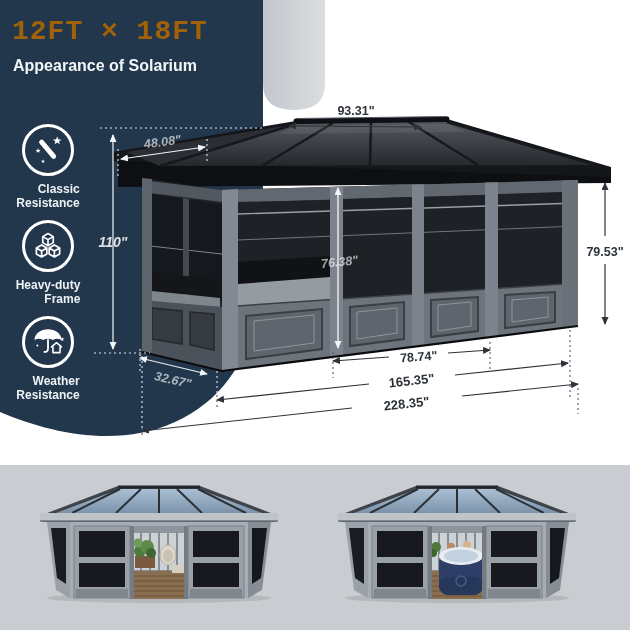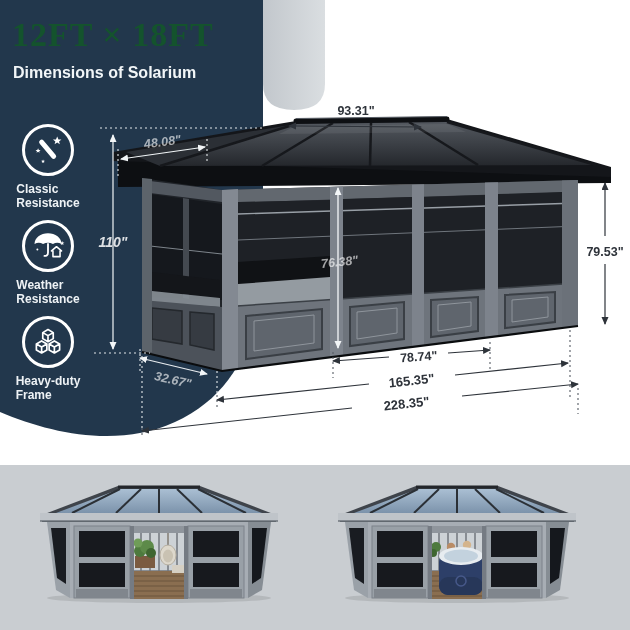--- a/index.html
+++ b/index.html
@@ -8,37 +8,37 @@
     background:#ffffff;font-family:"Liberation Sans",sans-serif;
   }
   .stage{position:absolute;inset:0;width:630px;height:630px;}
   svg{display:block;}
   .bg-svg,.diagram-svg{position:absolute;left:0;top:0;width:630px;height:630px;}
   
   .panel{
     position:absolute;left:0;top:0;width:265px;color:#f4f7f9;
   }
   .panel h1{
-    margin:16px 0 0 12px;font-family:Liberation Serif, serif;
-    font-weight:700;font-size:34px;letter-spacing:1px;color:#14532d;
+    margin:16px 0 0 12px;font-family:Liberation Mono, monospace;
+    font-weight:700;font-size:28px;letter-spacing:1px;color:#a16207;
   }
   .panel .subtitle{
     margin:10px 0 0 13px;font-size:16px;font-weight:700;color:#f2f6f8;
   }
   .features{
     position:absolute;left:0;top:124px;width:96px;
     display:flex;flex-direction:column;align-items:center;gap:9px;
   }
   .feature{display:flex;flex-direction:column;align-items:center;}
   .icon-circle{
     width:52px;height:52px;border:3px solid #fff;border-radius:50%;
     display:flex;align-items:center;justify-content:center;box-sizing:border-box;
   }
   .feature-label{
-    margin-top:6px;text-align:left;font-size:12px;font-weight:700;
+    margin-top:6px;text-align:right;font-size:12px;font-weight:700;
     line-height:1.2;color:#eef2f5;
   }
   
   .dim-dark{fill:#2e333a;font:700 12.5px "Liberation Sans",sans-serif;}
   .dim-dark-lg{fill:#2e333a;font:700 13px "Liberation Sans",sans-serif;}
   .dim-light{fill:#ffffff;opacity:.62;font:700 italic 12.5px "Liberation Sans",sans-serif;}
   .dim-light-solid{fill:#ffffff;opacity:.85;font:700 italic 14px "Liberation Sans",sans-serif;}
   
   .gallery{
     position:absolute;left:0;top:465px;width:630px;height:165px;
@@ -59,51 +59,35 @@
         <stop offset="0" stop-color="#c2c7cc"></stop>
         <stop offset="1" stop-color="#dadee1"></stop>
       </linearGradient>
     </defs>
     <path d="M0,0 H263 V250 C263,330 240,392 175,422 C118,448 52,434 0,412 Z" fill="#22374c"></path>
     <path d="M263,0 H325 V84 Q325,110 294,110 Q263,110 263,84 Z" fill="url(#bandGrad)"></path>
   </svg>
 
   <div class="panel">
     <h1>12FT × 18FT</h1>
-    <div class="subtitle">Dimensions of Solarium</div>
+    <div class="subtitle">Appearance of Solarium</div>
 
     <div class="features">
 
       <div class="feature">
         <div class="icon-circle">
           <svg width="34" height="34" viewBox="0 0 48 48">
             <line x1="15" y1="13" x2="32" y2="33" stroke="#fff" stroke-width="7" stroke-linecap="round"></line>
             <path d="M0,-6 L1.8,-1.9 L6,-1.9 L2.6,1 L3.7,5 L0,2.5 L-3.7,5 L-2.6,1 L-6,-1.9 L-1.8,-1.9 Z" fill="#fff" transform="translate(37,11)"></path>
             <path d="M0,-6 L1.8,-1.9 L6,-1.9 L2.6,1 L3.7,5 L0,2.5 L-3.7,5 L-2.6,1 L-6,-1.9 L-1.8,-1.9 Z" fill="#fff" transform="translate(10,25) scale(0.6)"></path>
             <path d="M0,-6 L1.8,-1.9 L6,-1.9 L2.6,1 L3.7,5 L0,2.5 L-3.7,5 L-2.6,1 L-6,-1.9 L-1.8,-1.9 Z" fill="#fff" transform="translate(17,40) scale(0.45)"></path>
           </svg>
         </div>
         <div class="feature-label">
           <div>Classic</div>
-          <div>Resistance</div>
-        </div>
-      </div>
-
-      <div class="feature">
-        <div class="icon-circle">
-          <svg width="34" height="34" viewBox="0 0 48 48">
-            <path d="M5,21 A19,15 0 0 1 43,21 Q37,18 31,21 Q24,17.5 17,21 Q11,18 5,21 Z" fill="#fff"></path>
-            <path d="M24,21 V33 Q24,38 19,38" fill="none" stroke="#fff" stroke-width="2.6" stroke-linecap="round"></path>
-            <path d="M29,31 L36,25 L43,31 M31,31 V39 H41 V31" fill="none" stroke="#fff" stroke-width="2.2" stroke-linejoin="round" stroke-linecap="round"></path>
-            <path d="M0,-4 L1.1,-1.1 L4,-1.1 L1.6,0.6 L2.4,3.4 L0,1.7 L-2.4,3.4 L-1.6,0.6 L-4,-1.1 L-1.1,-1.1 Z" fill="#fff" transform="translate(44,20) scale(0.8)"></path>
-            <circle cx="9" cy="29" r="1.4" fill="#fff"></circle>
-          </svg>
-        </div>
-        <div class="feature-label">
-          <div>Weather</div>
           <div>Resistance</div>
         </div>
       </div>
 
       <div class="feature">
         <div class="icon-circle">
           <svg width="34" height="34" viewBox="0 0 48 48" fill="none" stroke="#fff" stroke-width="2.4" stroke-linejoin="round">
             <g transform="translate(24,15)">
               <path d="M0,-8.5 L7.4,-4.25 L7.4,4.25 L0,8.5 L-7.4,4.25 L-7.4,-4.25 Z M0,0 L0,8.5 M0,0 L7.4,-4.25 M0,0 L-7.4,-4.25"></path>
             </g>
@@ -111,20 +95,36 @@
               <path d="M0,-8.5 L7.4,-4.25 L7.4,4.25 L0,8.5 L-7.4,4.25 L-7.4,-4.25 Z M0,0 L0,8.5 M0,0 L7.4,-4.25 M0,0 L-7.4,-4.25"></path>
             </g>
             <g transform="translate(33,31)">
               <path d="M0,-8.5 L7.4,-4.25 L7.4,4.25 L0,8.5 L-7.4,4.25 L-7.4,-4.25 Z M0,0 L0,8.5 M0,0 L7.4,-4.25 M0,0 L-7.4,-4.25"></path>
             </g>
           </svg>
         </div>
         <div class="feature-label">
           <div>Heavy-duty</div>
           <div>Frame</div>
+        </div>
+      </div>
+
+      <div class="feature">
+        <div class="icon-circle">
+          <svg width="34" height="34" viewBox="0 0 48 48">
+            <path d="M5,21 A19,15 0 0 1 43,21 Q37,18 31,21 Q24,17.5 17,21 Q11,18 5,21 Z" fill="#fff"></path>
+            <path d="M24,21 V33 Q24,38 19,38" fill="none" stroke="#fff" stroke-width="2.6" stroke-linecap="round"></path>
+            <path d="M29,31 L36,25 L43,31 M31,31 V39 H41 V31" fill="none" stroke="#fff" stroke-width="2.2" stroke-linejoin="round" stroke-linecap="round"></path>
+            <path d="M0,-4 L1.1,-1.1 L4,-1.1 L1.6,0.6 L2.4,3.4 L0,1.7 L-2.4,3.4 L-1.6,0.6 L-4,-1.1 L-1.1,-1.1 Z" fill="#fff" transform="translate(44,20) scale(0.8)"></path>
+            <circle cx="9" cy="29" r="1.4" fill="#fff"></circle>
+          </svg>
+        </div>
+        <div class="feature-label">
+          <div>Weather</div>
+          <div>Resistance</div>
         </div>
       </div>
 
     </div>
   </div>
 
   <svg class="diagram-svg" viewBox="0 0 630 630">
     <defs>
       <linearGradient id="roofGrad" x1="0" y1="0" x2="0" y2="1">
         <stop offset="0" stop-color="#53585f"></stop>

